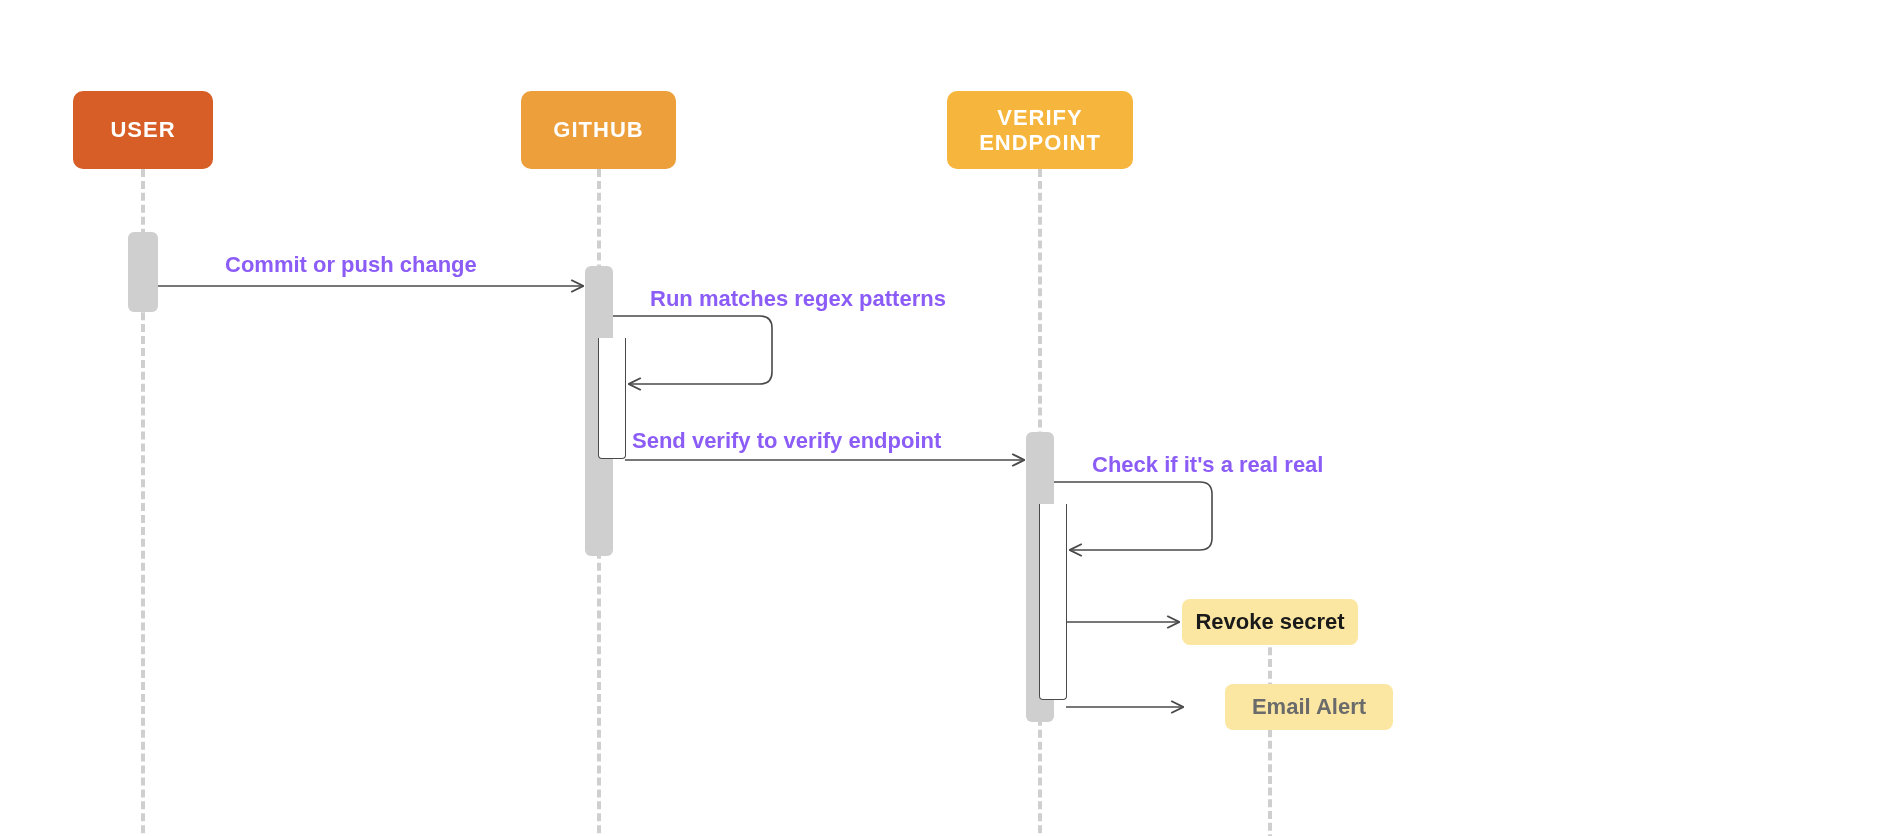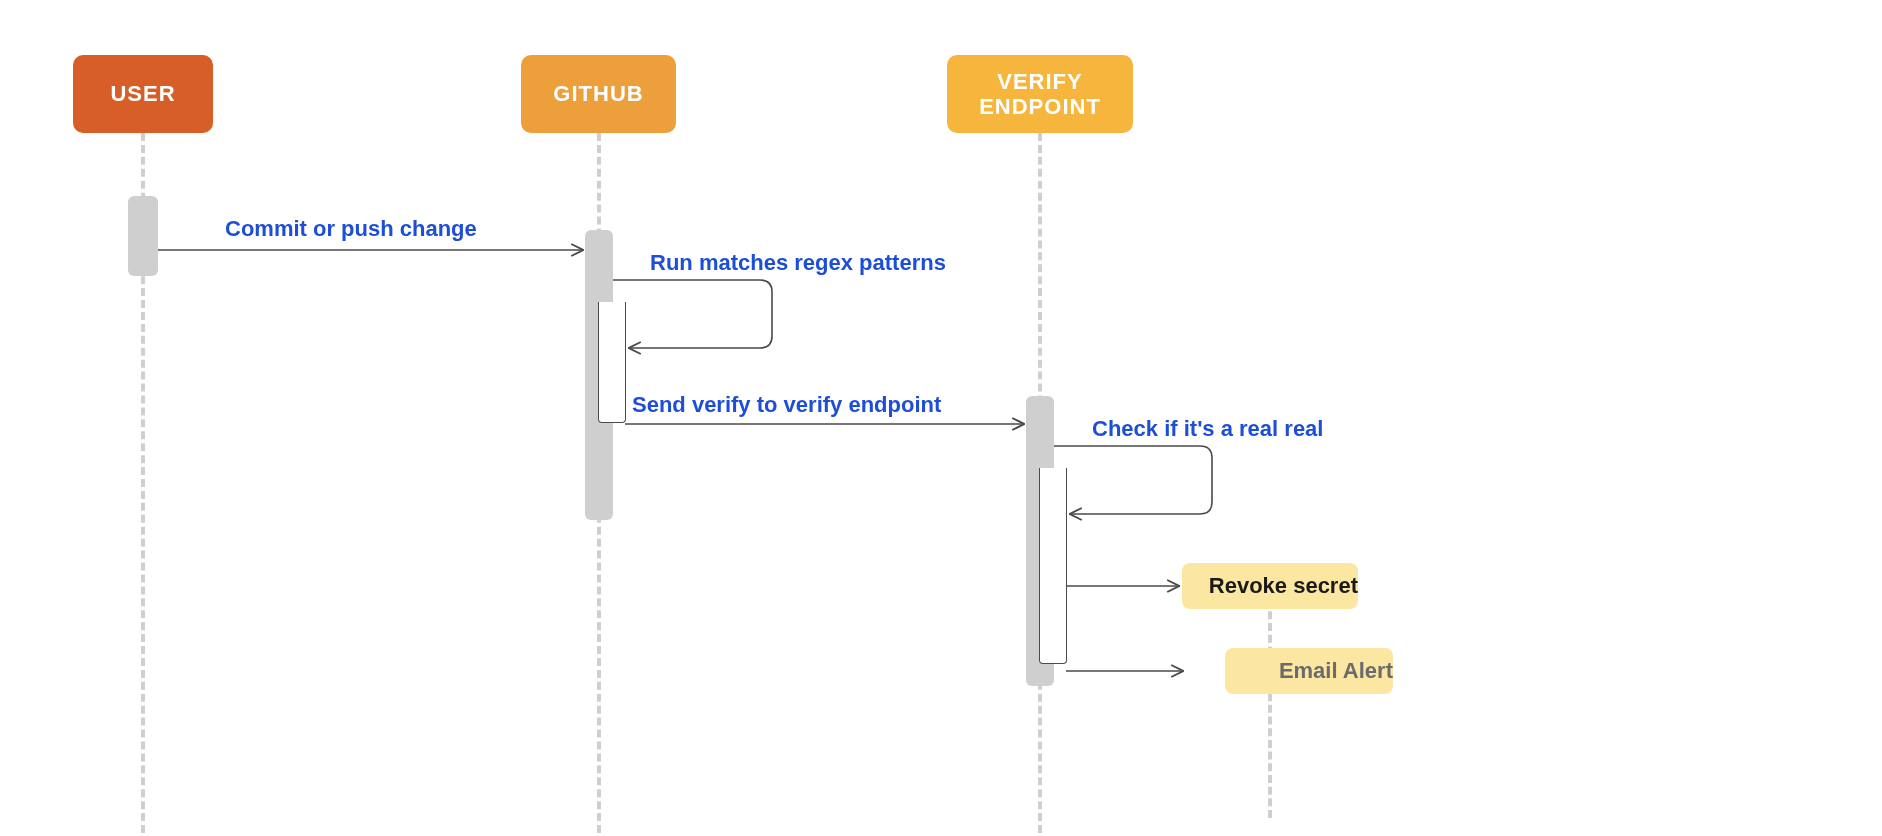--- a/index.html
+++ b/index.html
@@ -8,20 +8,21 @@
     width: 1882px;
     height: 836px;
     background: #ffffff;
     font-family: Arial, Helvetica, sans-serif;
     overflow: hidden;
   }
   .diagram {
     position: relative;
     width: 1882px;
     height: 628px;
+    margin-top: 36px;
   }
   
   .participant {
     position: absolute;
     top: 55px;
     height: 78px;
     border-radius: 10px;
     color: #ffffff;
     font-weight: 700;
     letter-spacing: 1px;
@@ -73,32 +74,32 @@
 
   
   .resultbox {
     position: absolute;
     background: #fbe7a2;
     border-radius: 8px;
     font-size: 22px;
     font-weight: 600;
     display: flex;
     align-items: center;
-    justify-content: flex-end;
+    justify-content: center;
     height: 46px;
   }
   .rb-revoke { left: 1182px; top: 563px; width: 176px; color: #1a1a1a; }
   .rb-email  { left: 1225px; top: 648px; width: 168px; color: #6b6b6b; }
 
   
   .msglabel {
     position: absolute;
     font-size: 22px;
     font-weight: 600;
-    color: #1d4ed8;
+    color: #8b5cf6;
     white-space: nowrap;
   }
 
   svg.overlay {
     position: absolute;
     left: 0; top: 0;
     width: 1882px;
     height: 836px;
     pointer-events: none;
   }

